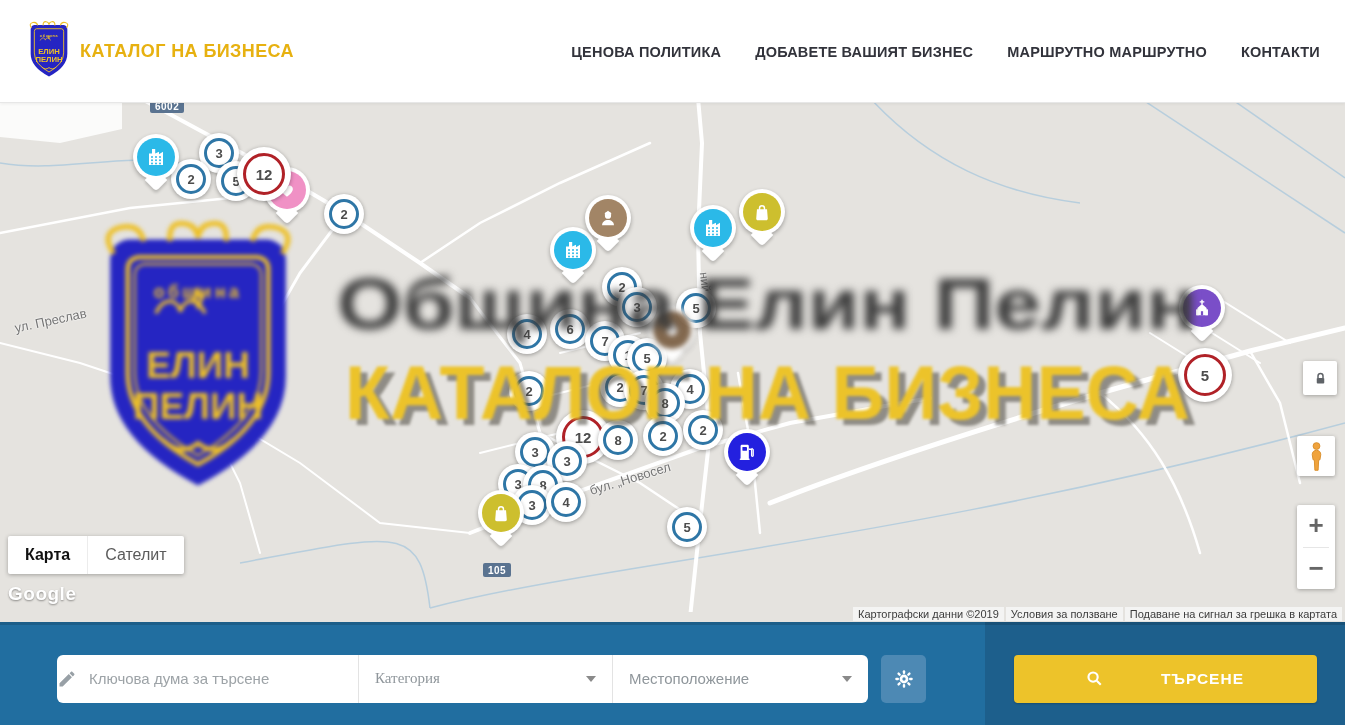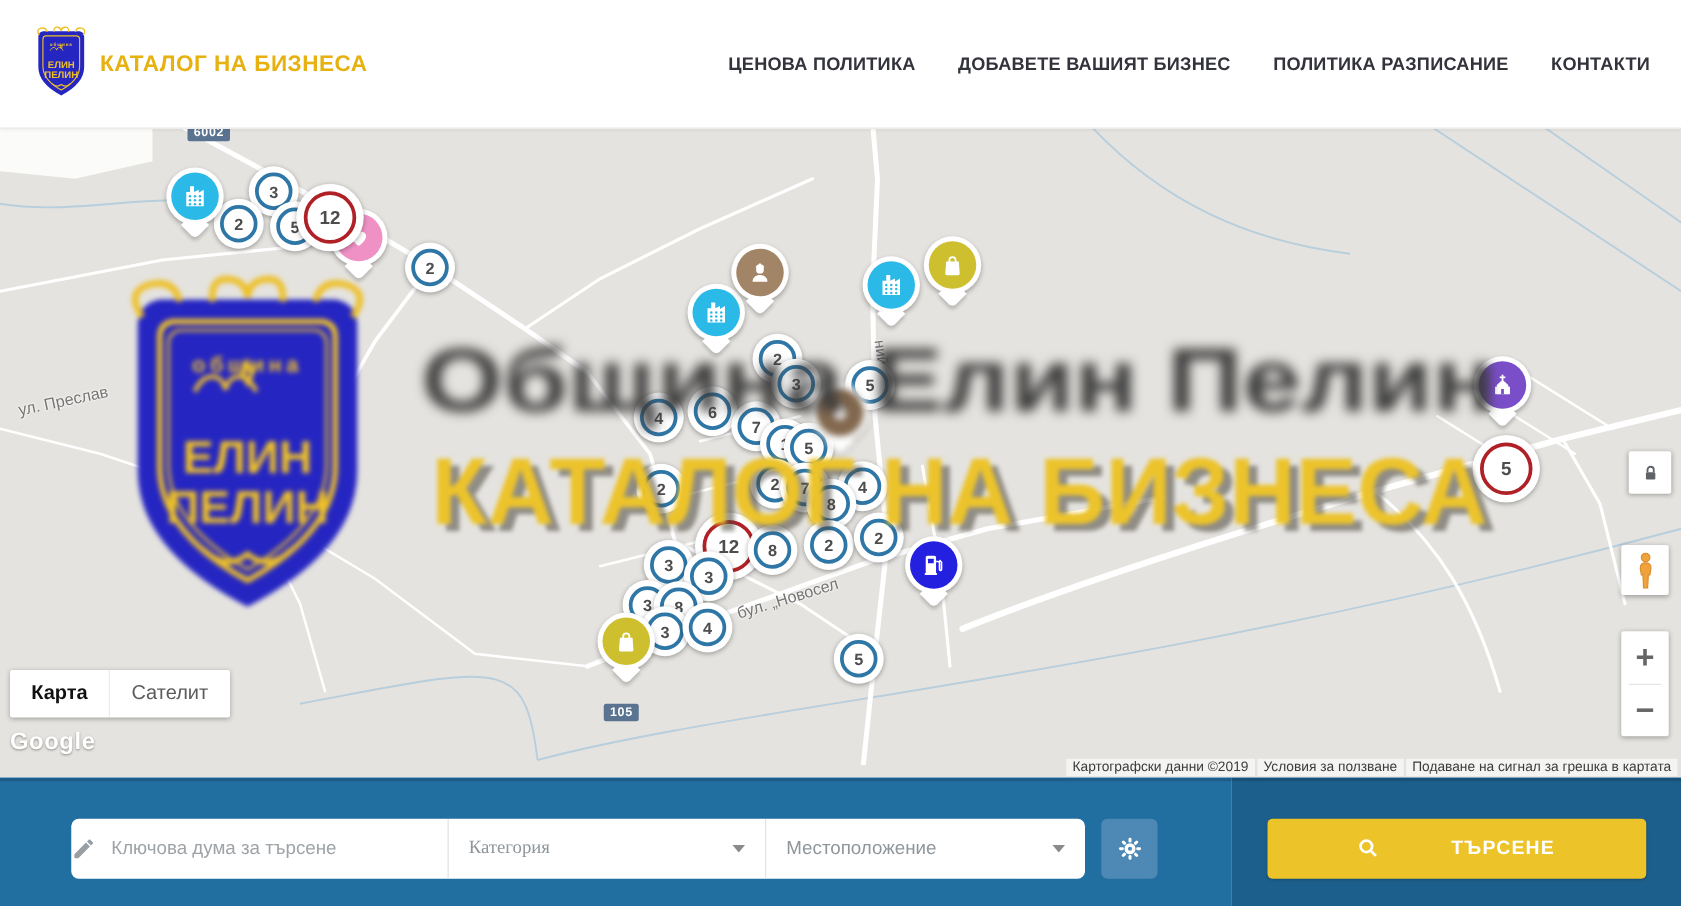--- a/index.html
+++ b/index.html
@@ -120,21 +120,21 @@
       <text x="60" y="116" text-anchor="middle" font-size="21" class="shield-txt">ПЕЛИН</text>
       <path d="M40 128 q10 10 20 2 q10 8 20 -2" stroke="#edc028" stroke-width="2.5" fill="none"></path>
     </svg>
     <div class="brand-text">
       <div class="brand-sub">КАТАЛОГ НА БИЗНЕСА</div>
     </div>
   </div>
   <nav class="main-nav">
     <a>ЦЕНОВА ПОЛИТИКА</a>
     <a>ДОБАВЕТЕ ВАШИЯТ БИЗНЕС</a>
-    <a>ПОЛИТИКА РАЗПИСАНИЕ</a>
+    <a>МАРШРУТНО МАРШРУТНО</a>
     <a>КОНТАКТИ</a>
   </nav>
 </div>
 
 <div class="map">
   <svg class="map-bg" width="1345" height="509">
     <rect width="1345" height="509" fill="#e5e3df"></rect>
     <polygon points="0,0 122,0 122,26 60,40 0,34" fill="#fbfbfa"></polygon>
     <g stroke="#b7cedd" stroke-width="1.5" fill="none">
       <path d="M1140 -5 L1345 130"></path>

